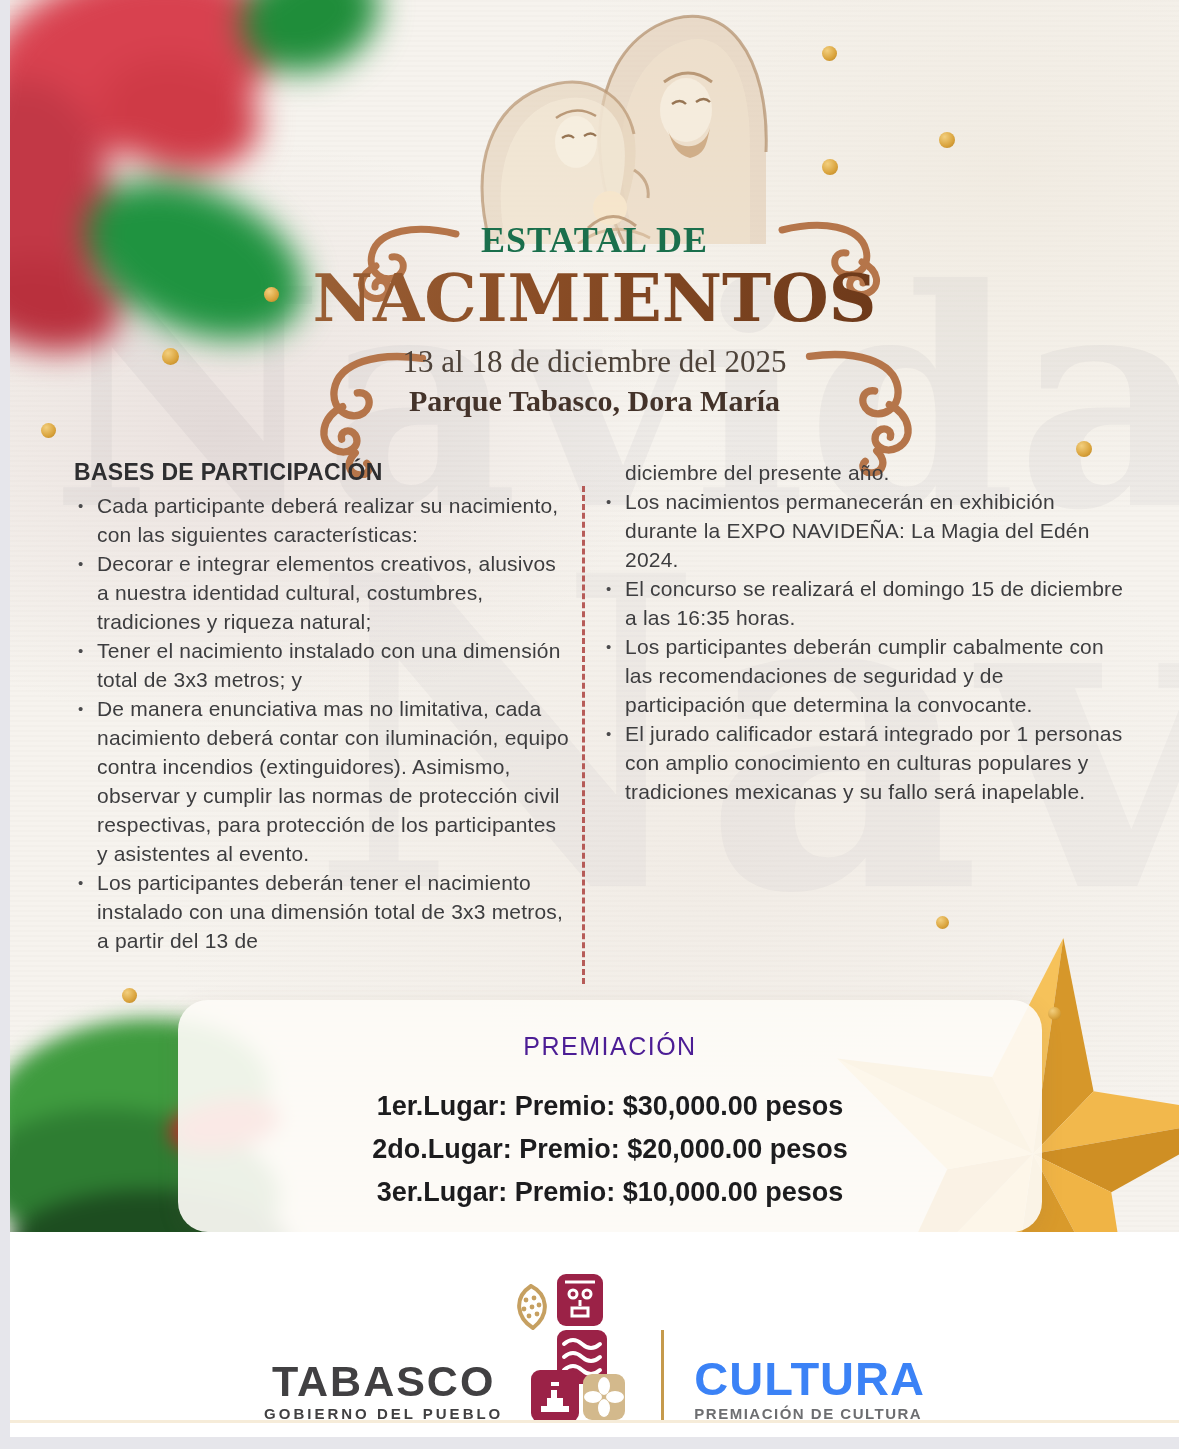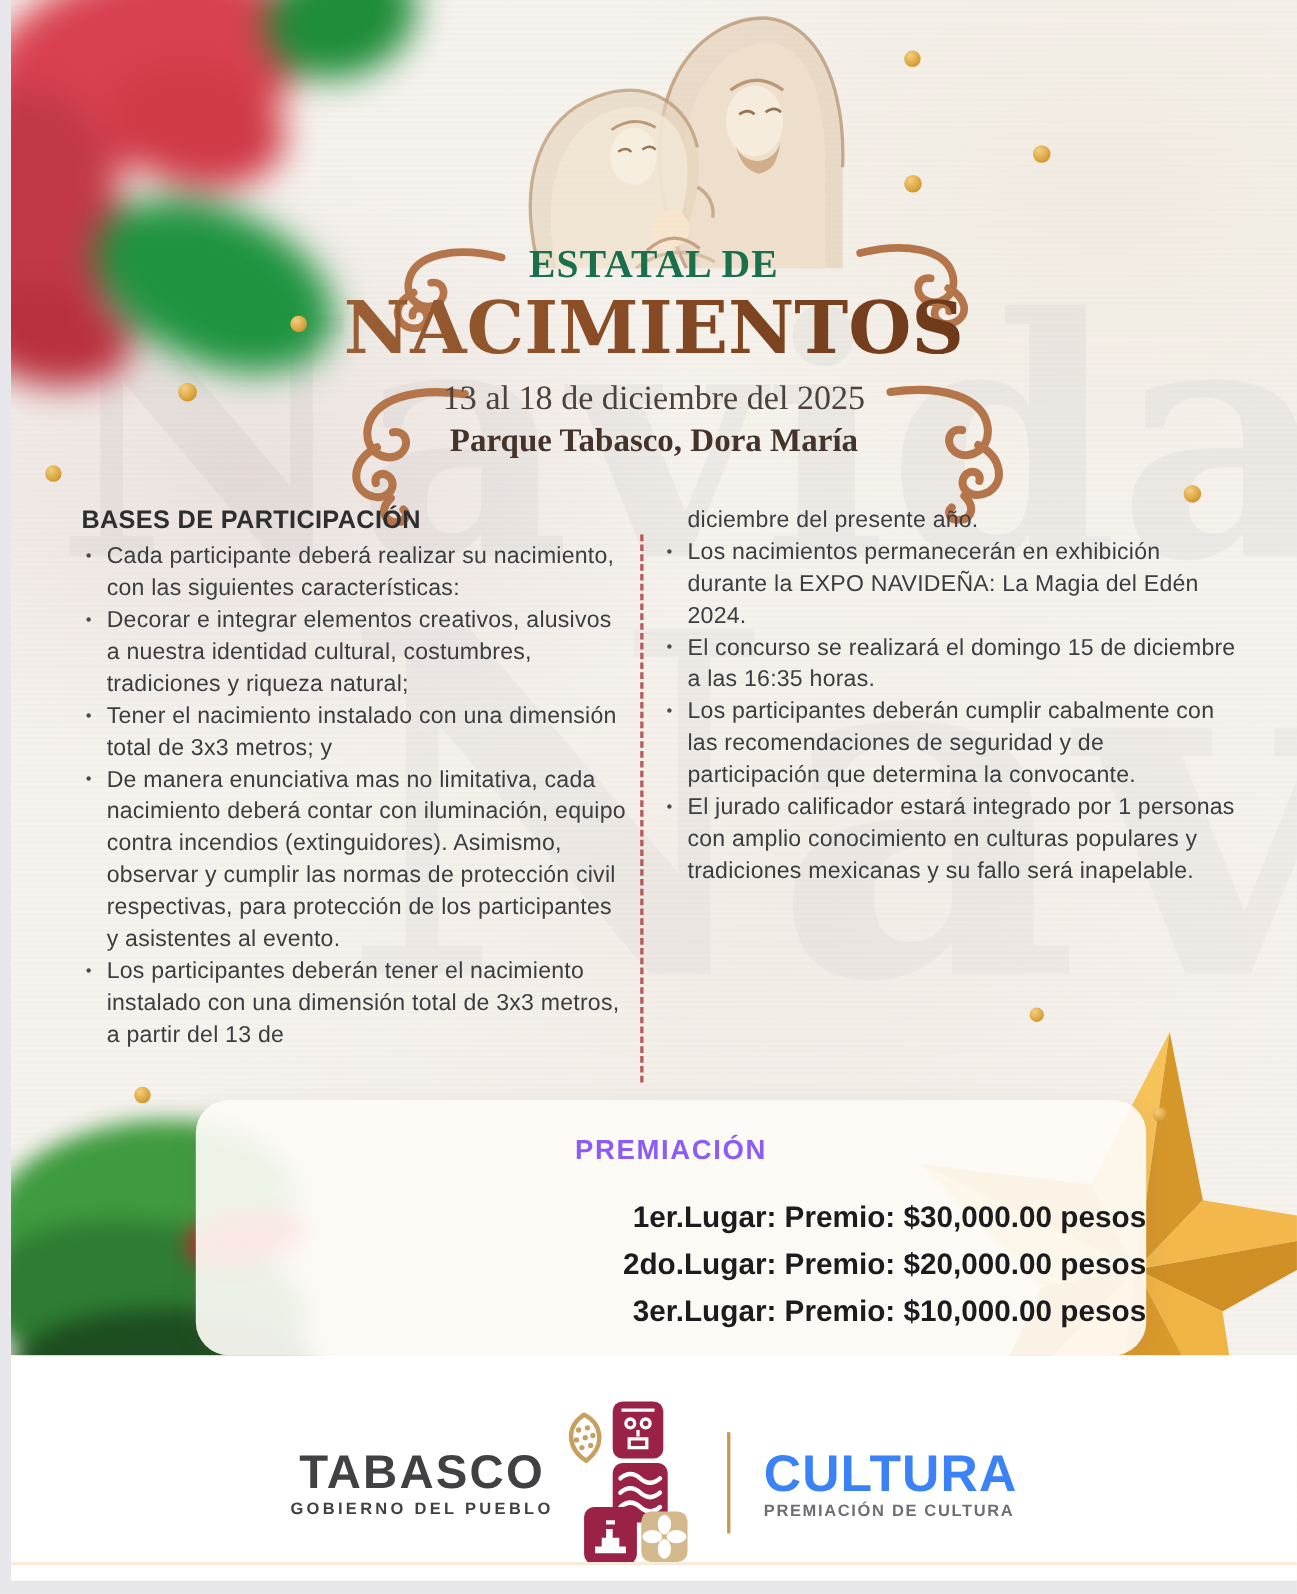--- a/index.html
+++ b/index.html
@@ -46,26 +46,26 @@
   .li{position:relative;padding-left:23px;margin:0;}
   .li::before{content:"•";position:absolute;left:4px;top:0;font-size:15px;color:#4a4a4c;}
   .cont{padding-left:23px;}
   .bold{font-weight:700;word-break:break-all;}
   .col-divider{position:absolute;left:572px;top:486px;height:498px;width:0;
                border-left:3px dashed #ad4340;opacity:.85;}
   
   .prem-card{position:absolute;left:168px;top:1000px;width:864px;height:232px;border-radius:30px;
              background:rgba(253,251,246,.92);box-shadow:0 6px 22px rgba(120,100,80,.12);
              text-align:center;z-index:4;}
-  .prem-h{margin-top:32px;font-size:25px;font-weight:700;letter-spacing:1.5px;color:#8b5cf6;}
-  .prem-lines{margin-top:24px;font-size:27px;font-weight:700;color:#1c1c1e;line-height:43px;text-align:right;}
+  .prem-h{margin-top:32px;font-size:25px;font-weight:400;letter-spacing:1.5px;color:#4c1d95;}
+  .prem-lines{margin-top:24px;font-size:27px;font-weight:700;color:#1c1c1e;line-height:43px;}
   
   .footer{position:absolute;left:0;top:1232px;width:100%;height:205px;background:#ffffff;z-index:6;}
   .footer-line{position:absolute;left:0;bottom:14px;width:100%;height:3px;background:#f6ecd9;}
-  .footer-inner{display:flex;align-items:center;justify-content:center;margin-top:42px;}
+  .footer-inner{display:flex;align-items:flex-end;justify-content:center;margin-top:42px;}
   .gov-text{text-align:center;margin-right:10px;}
   .gov-name{font-size:43px;font-weight:900;letter-spacing:2px;color:#414042;line-height:44px;}
   .gov-tag{font-size:15px;font-weight:700;letter-spacing:3px;color:#414042;margin-top:2px;}
   .mosaic{position:relative;width:122px;height:148px;margin-left:-4px;}
   .tile{position:absolute;border-radius:9px;}
   .tile.maroon{background:#9b2247;}
   .tile svg{position:absolute;left:0;top:0;width:100%;height:100%;}
   .foot-div{width:3px;height:92px;background:#c59a4c;margin:0 30px;}
   .dept-text{text-align:left;}
   .dept-name{font-size:47px;font-weight:900;letter-spacing:1px;color:#3b82f6;line-height:48px;}

